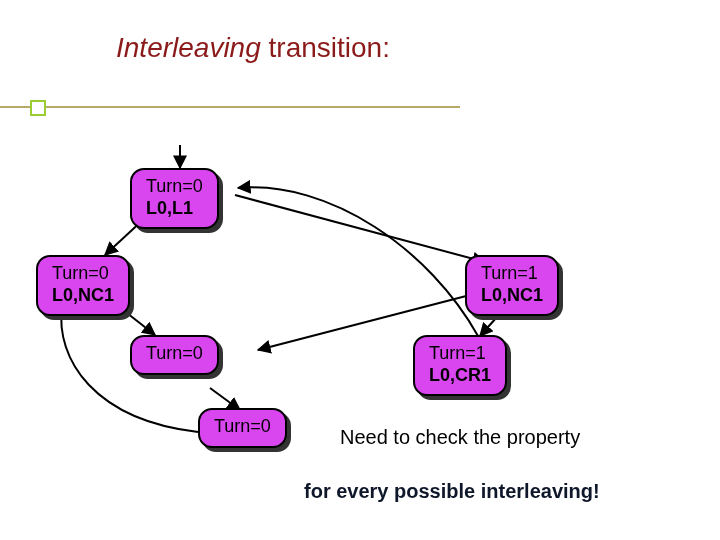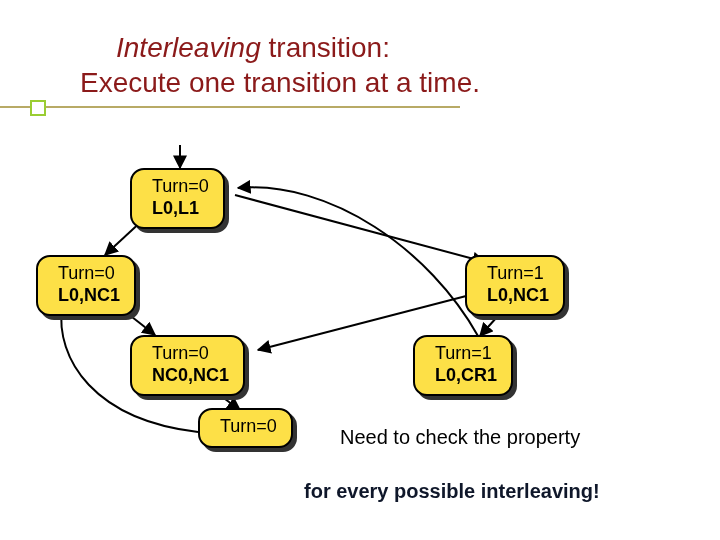--- a/index.html
+++ b/index.html
@@ -34,23 +34,23 @@
     left: 30px;
     width: 12px;
     height: 12px;
     border: 2px solid #9acd32;
     background: #fff;
   }
   .state {
     position: absolute;
     border: 2.5px solid #000;
     border-radius: 14px;
-    background: #fde047;
+    background: #d946ef;
     box-shadow: 4px 4px 0 #333;
-    padding: 6px 14px 8px 20px;
+    padding: 6px 14px 8px 14px;
     font-size: 18px;
     line-height: 1.2;
   }
   .state .l1 { display:block; }
   .state .l2 { display:block;font-weight:bold; }
   .caption {
     position: absolute;
     font-size: 20px;
     color: #000;
   }
@@ -65,21 +65,20 @@
     top: 0; left: 0;
     width: 720px; height: 540px;
     pointer-events: none;
   }
 </style>
 </head>
 <body>
 
 <div class="title">
   <span class="em">Interleaving</span><span> transition:</span><br>
-  <span>Execute one transition at a time.</span>
 </div>
 <div class="title-underline"></div>
 <div class="bullet-sq"></div>
 
 <svg class="edges">
   <defs>
     <marker id="arrow" viewBox="0 0 10 10" refX="9" refY="5" markerWidth="7" markerHeight="7" orient="auto-start-reverse">
       <path d="M 0 0 L 10 5 L 0 10 z" fill="#000"></path>
     </marker>
   </defs>
@@ -110,21 +109,20 @@
 <div class="state" style="left:36px; top:255px;">
   <span class="l1">Turn=0</span>
   <span class="l2">L0,NC1</span>
 </div>
 <div class="state" style="left:465px; top:255px;">
   <span class="l1">Turn=1</span>
   <span class="l2">L0,NC1</span>
 </div>
 <div class="state" style="left:130px; top:335px;">
   <span class="l1">Turn=0</span>
-  <span class="l2">NC0,NC1</span>
 </div>
 <div class="state" style="left:413px; top:335px;">
   <span class="l1">Turn=1</span>
   <span class="l2">L0,CR1</span>
 </div>
 <div class="state" style="left:198px; top:408px;">
   <span class="l1">Turn=0</span>
 </div>
 
 <div class="caption" style="left:340px; top:426px;">Need to check the property</div>

